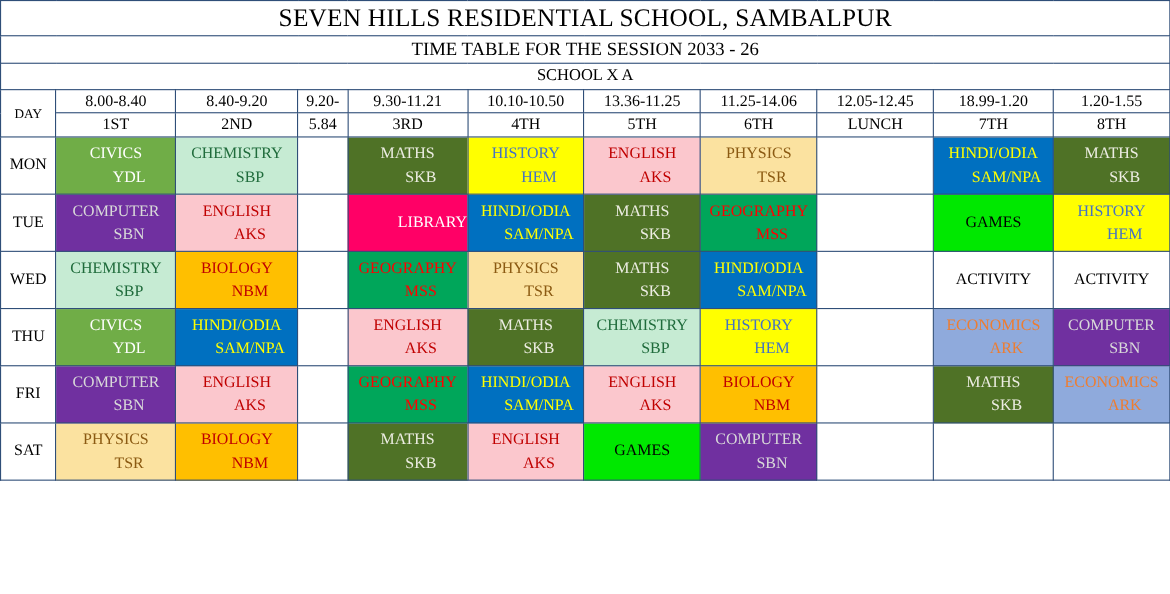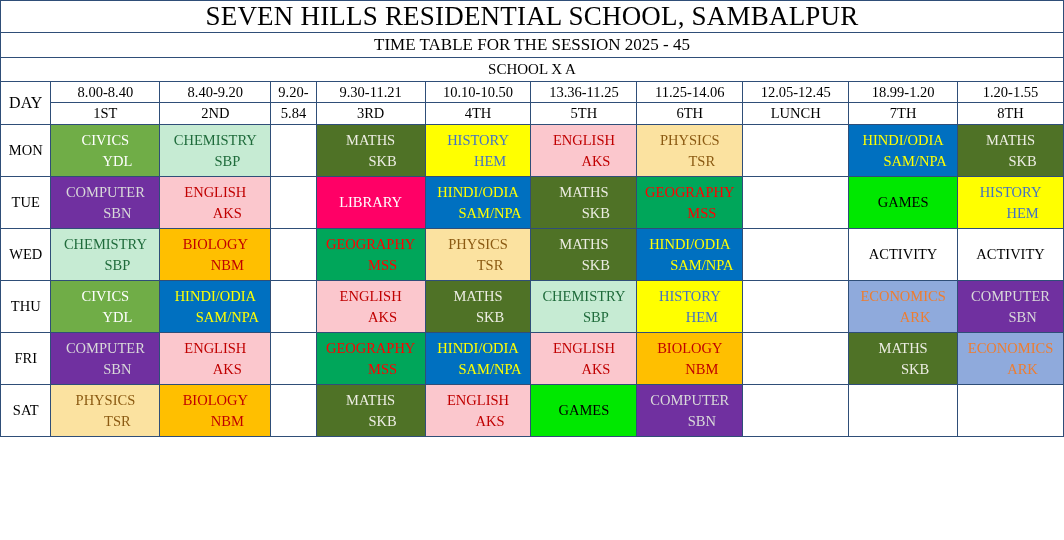--- a/index.html
+++ b/index.html
@@ -25,21 +25,21 @@
     border: 1px solid #2F4E78;
     padding: 0;
     text-align: center;
     vertical-align: middle;
     font-weight: normal;
   }
 
   
   .title-main {
     height: 32px;
-    font-size: 27px;
+    font-size: 23px;
     font-weight: bold;
     letter-spacing: .2px;
     color: #000000;
     font-family: "Liberation Serif", "DejaVu Serif", serif;
   }
   .title-sub {
     height: 25px;
     font-size: 17px;
     color: #000000;
   }
@@ -54,21 +54,21 @@
     height: 21px;
     font-size: 14.5px;
     color: #000000;
   }
   .hdr-period {
     height: 22px;
     font-size: 14.5px;
     color: #000000;
   }
   .hdr-day {
-    font-size: 16px;
+    font-size: 12px;
     color: #000000;
   }
 
   
   .daycell {
     font-size: 14.5px;
     color: #000000;
     background: #ffffff;
   }
   tr.daterow { height: 52px; }
@@ -95,21 +95,21 @@
       <col style="width:105px">
       <col style="width:105px">
       <col style="width:108px">
       <col style="width:105px">
     </colgroup>
     <tbody>
       <tr>
         <td colspan="11" class="title-main">SEVEN HILLS RESIDENTIAL SCHOOL, SAMBALPUR</td>
       </tr>
       <tr>
-        <td colspan="11" class="title-sub">TIME TABLE FOR THE SESSION 2025 - 45</td>
+        <td colspan="11" class="title-sub">TIME TABLE FOR THE SESSION 2033 - 26</td>
       </tr>
       <tr>
         <td colspan="11" class="title-class">SCHOOL X A</td>
       </tr>
 
       <tr>
         <td rowspan="2" class="hdr-day">DAY</td>
         <td class="hdr-time">8.00-8.40</td>
         <td class="hdr-time">8.40-9.20</td>
         <td class="hdr-time">9.20-</td>
@@ -174,21 +174,21 @@
           <td class="daycell">TUE</td>
           <td class="slot" style="background: rgb(112, 48, 160); color: rgb(217, 217, 217);">
             <span class="l1">COMPUTER</span>
             <span class="l2">SBN</span>
           </td>
           <td class="slot" style="background: rgb(251, 199, 205); color: rgb(192, 0, 0);">
             <span class="l1">ENGLISH</span>
             <span class="l2">AKS</span>
           </td>
           <td class="slot single" style="background: rgb(255, 255, 255); color: rgb(0, 0, 0);"></td>
-          <td class="slot single" style="background: rgb(255, 0, 102); color: rgb(255, 255, 255);">
+          <td class="slot single" style="background: rgb(255, 0, 102); color: rgb(255, 255, 255); text-align: right;">
             <span class="l1">LIBRARY</span>
           </td>
           <td class="slot" style="background: rgb(0, 112, 192); color: rgb(255, 255, 0);">
             <span class="l1">HINDI/ODIA</span>
             <span class="l2">SAM/NPA</span>
           </td>
           <td class="slot" style="background: rgb(79, 114, 38); color: rgb(237, 237, 227);">
             <span class="l1">MATHS</span>
             <span class="l2">SKB</span>
           </td>

